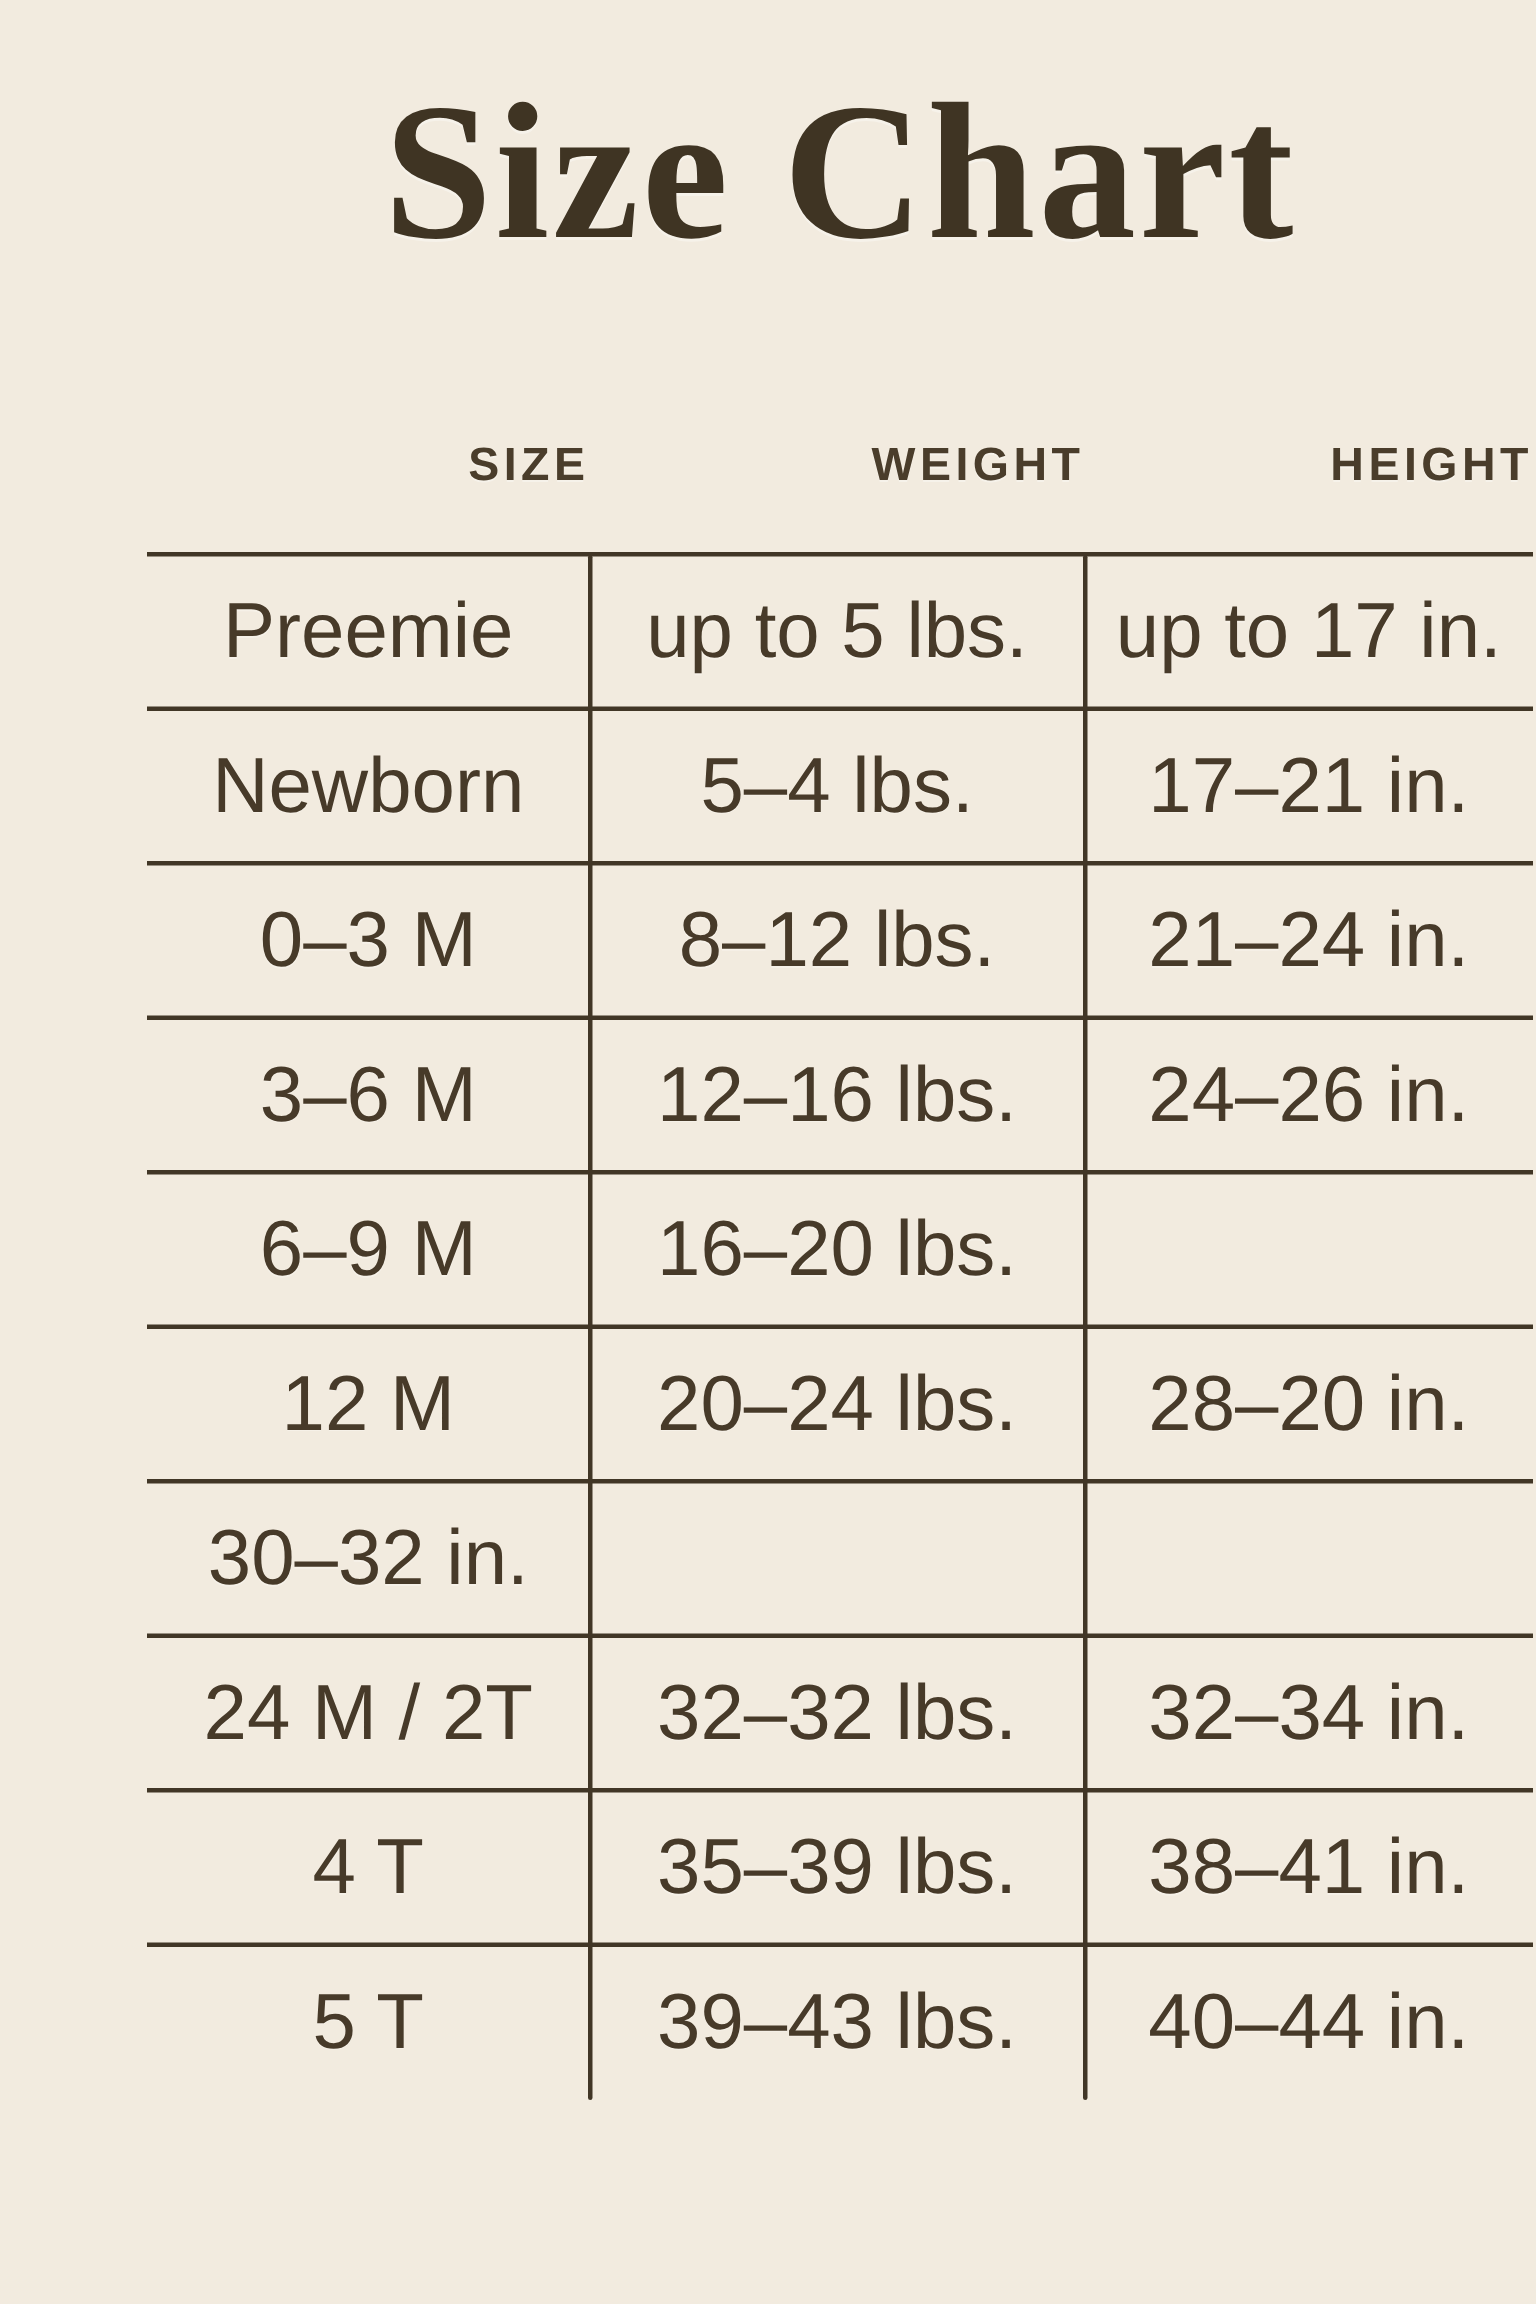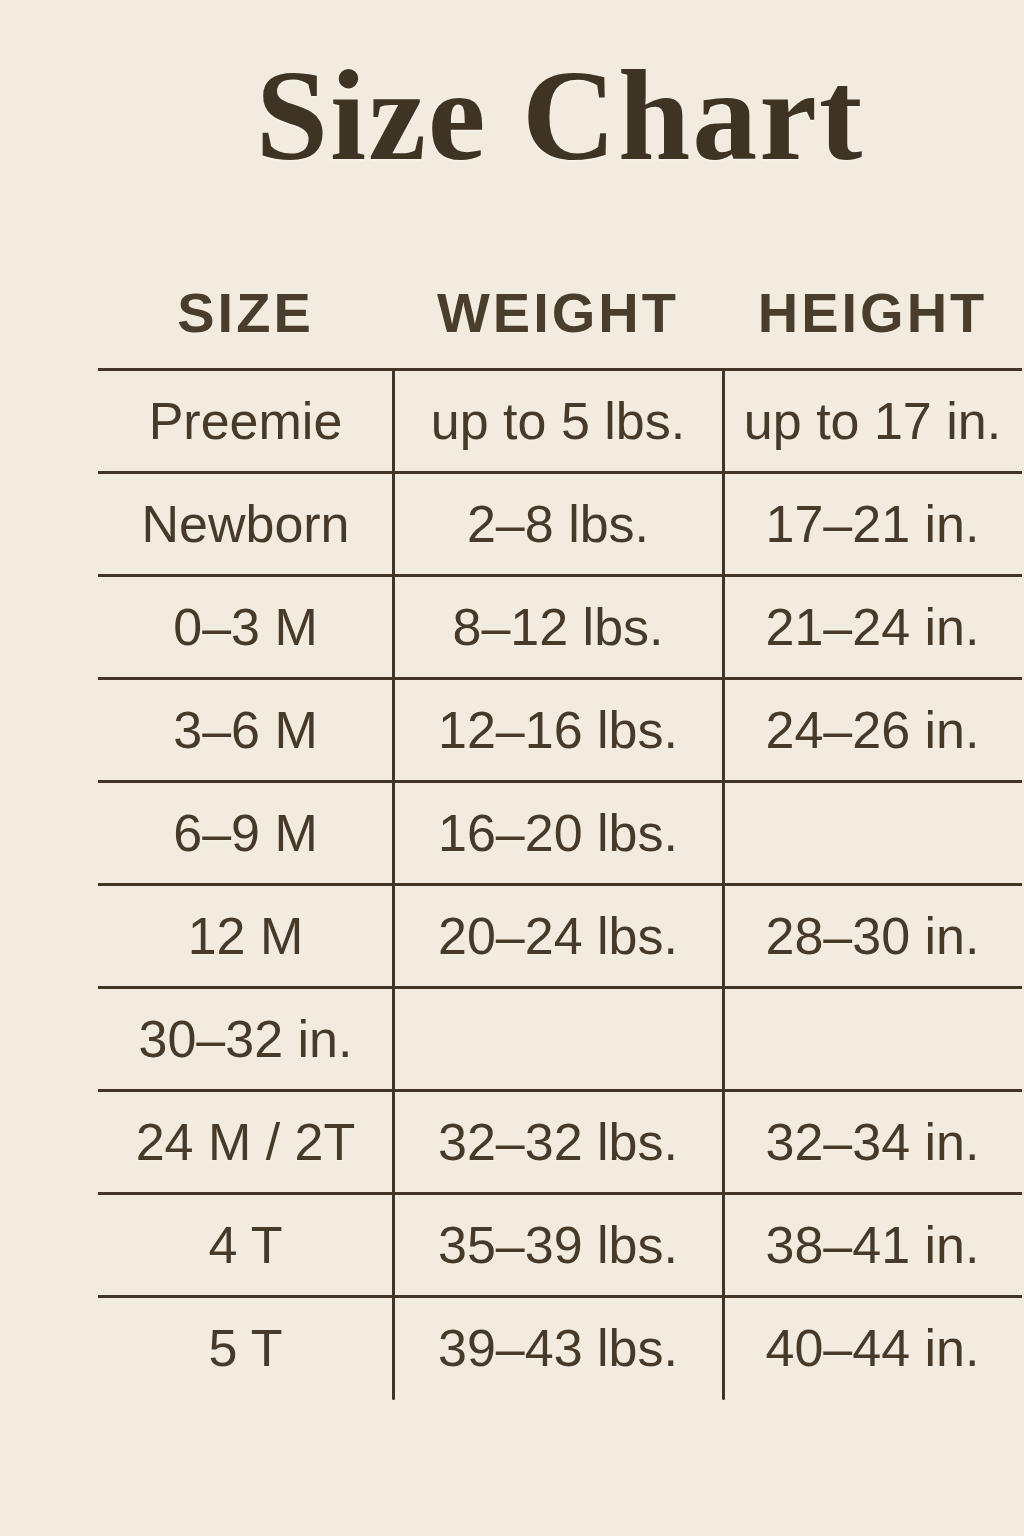--- a/index.html
+++ b/index.html
@@ -26,23 +26,23 @@
     text-shadow: 0 2px 0 rgba(255,255,255,0.35);
   }
   .header-row {
     display: grid;
     grid-template-columns: 295px 330px 299px;
     margin: 90px 50px 0 50px;
     height: 60px;
     align-items: center;
   }
   .header-cell {
-    text-align: center;
+    text-align: right;
     font-weight: 700;
-    font-size: 56px;
+    font-size: 31px;
     letter-spacing: 3px;
     color: #4a3d2b;
     text-shadow: 0 1px 0 rgba(255,255,255,0.35);
   }
   .size-table {
     position: relative;
     margin: 28px 50px 0 50px;
     width: 924px;
   }
   .row {
@@ -87,21 +87,21 @@
   <div class="size-table">
 
     <div class="row">
       <div class="cell">Preemie</div>
       <div class="cell">up to 5 lbs.</div>
       <div class="cell">up to 17 in.</div>
     </div>
 
     <div class="row">
       <div class="cell">Newborn</div>
-      <div class="cell">2–8 lbs.</div>
+      <div class="cell">5–4 lbs.</div>
       <div class="cell">17–21 in.</div>
     </div>
 
     <div class="row">
       <div class="cell">0–3 M</div>
       <div class="cell">8–12 lbs.</div>
       <div class="cell">21–24 in.</div>
     </div>
 
     <div class="row">
@@ -111,21 +111,21 @@
     </div>
 
     <div class="row">
       <div class="cell">6–9 M</div>
       <div class="cell">16–20 lbs.</div>
     </div>
 
     <div class="row">
       <div class="cell">12 M</div>
       <div class="cell">20–24 lbs.</div>
-      <div class="cell">28–30 in.</div>
+      <div class="cell">28–20 in.</div>
     </div>
 
     <div class="row">
       <div class="cell">30–32 in.</div>
     </div>
 
     <div class="row">
       <div class="cell">24 M / 2T</div>
       <div class="cell">32–32 lbs.</div>
       <div class="cell">32–34 in.</div>

